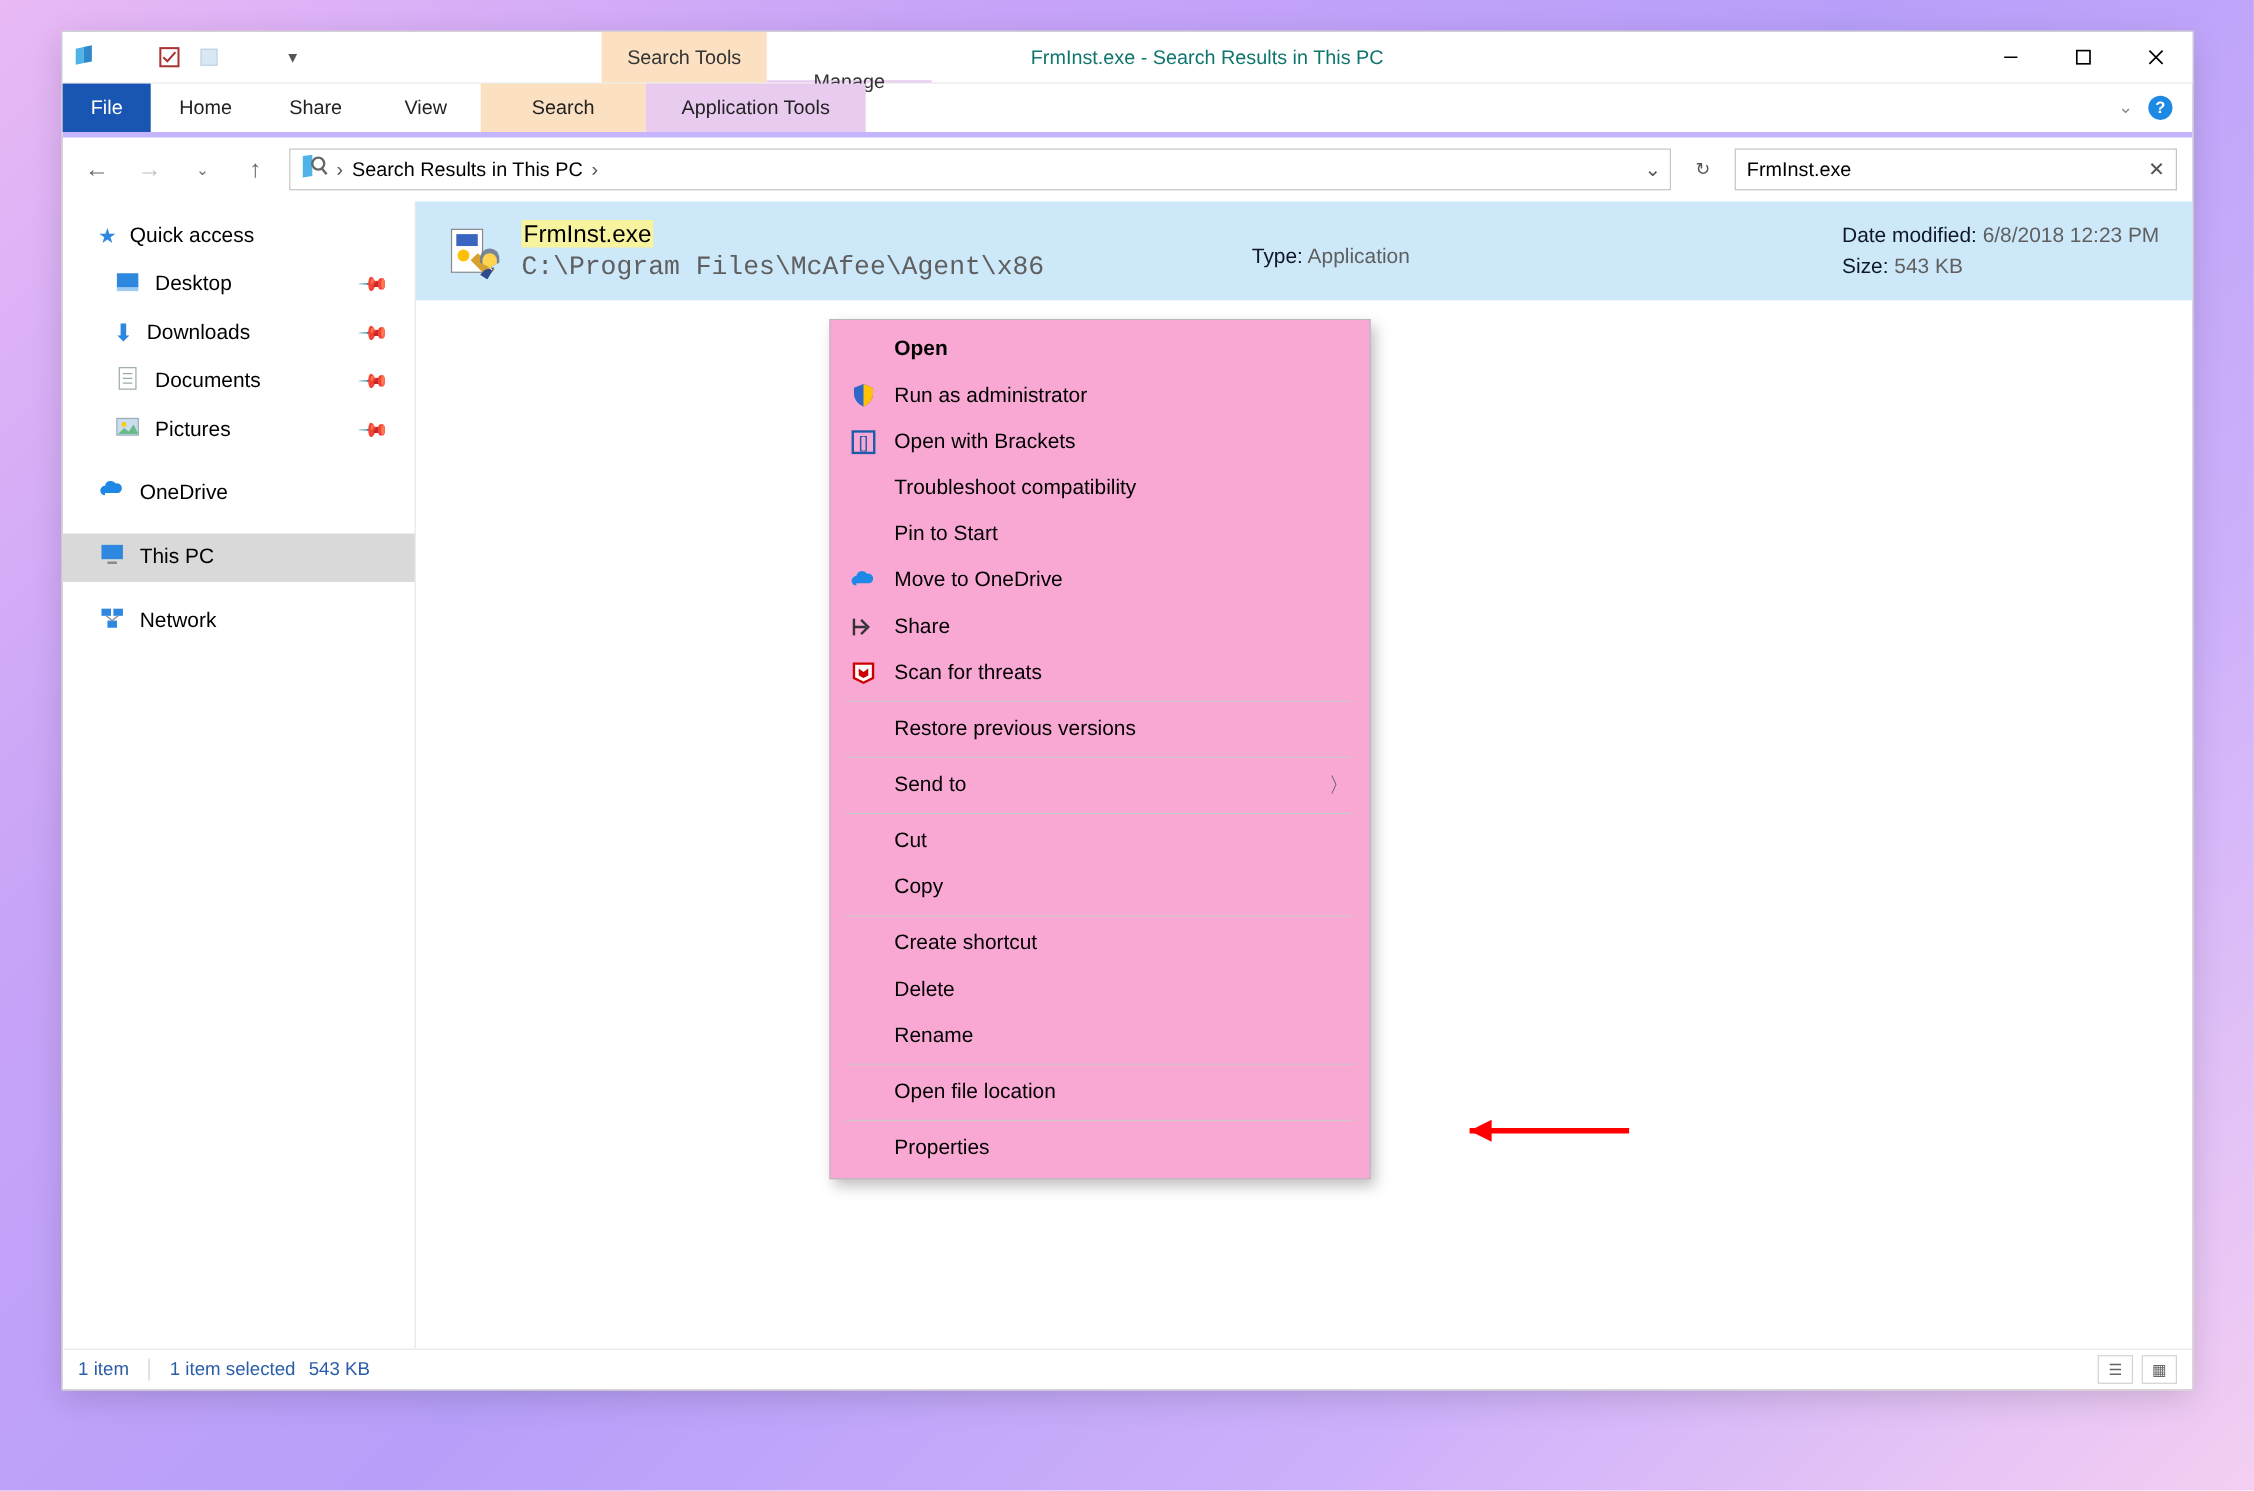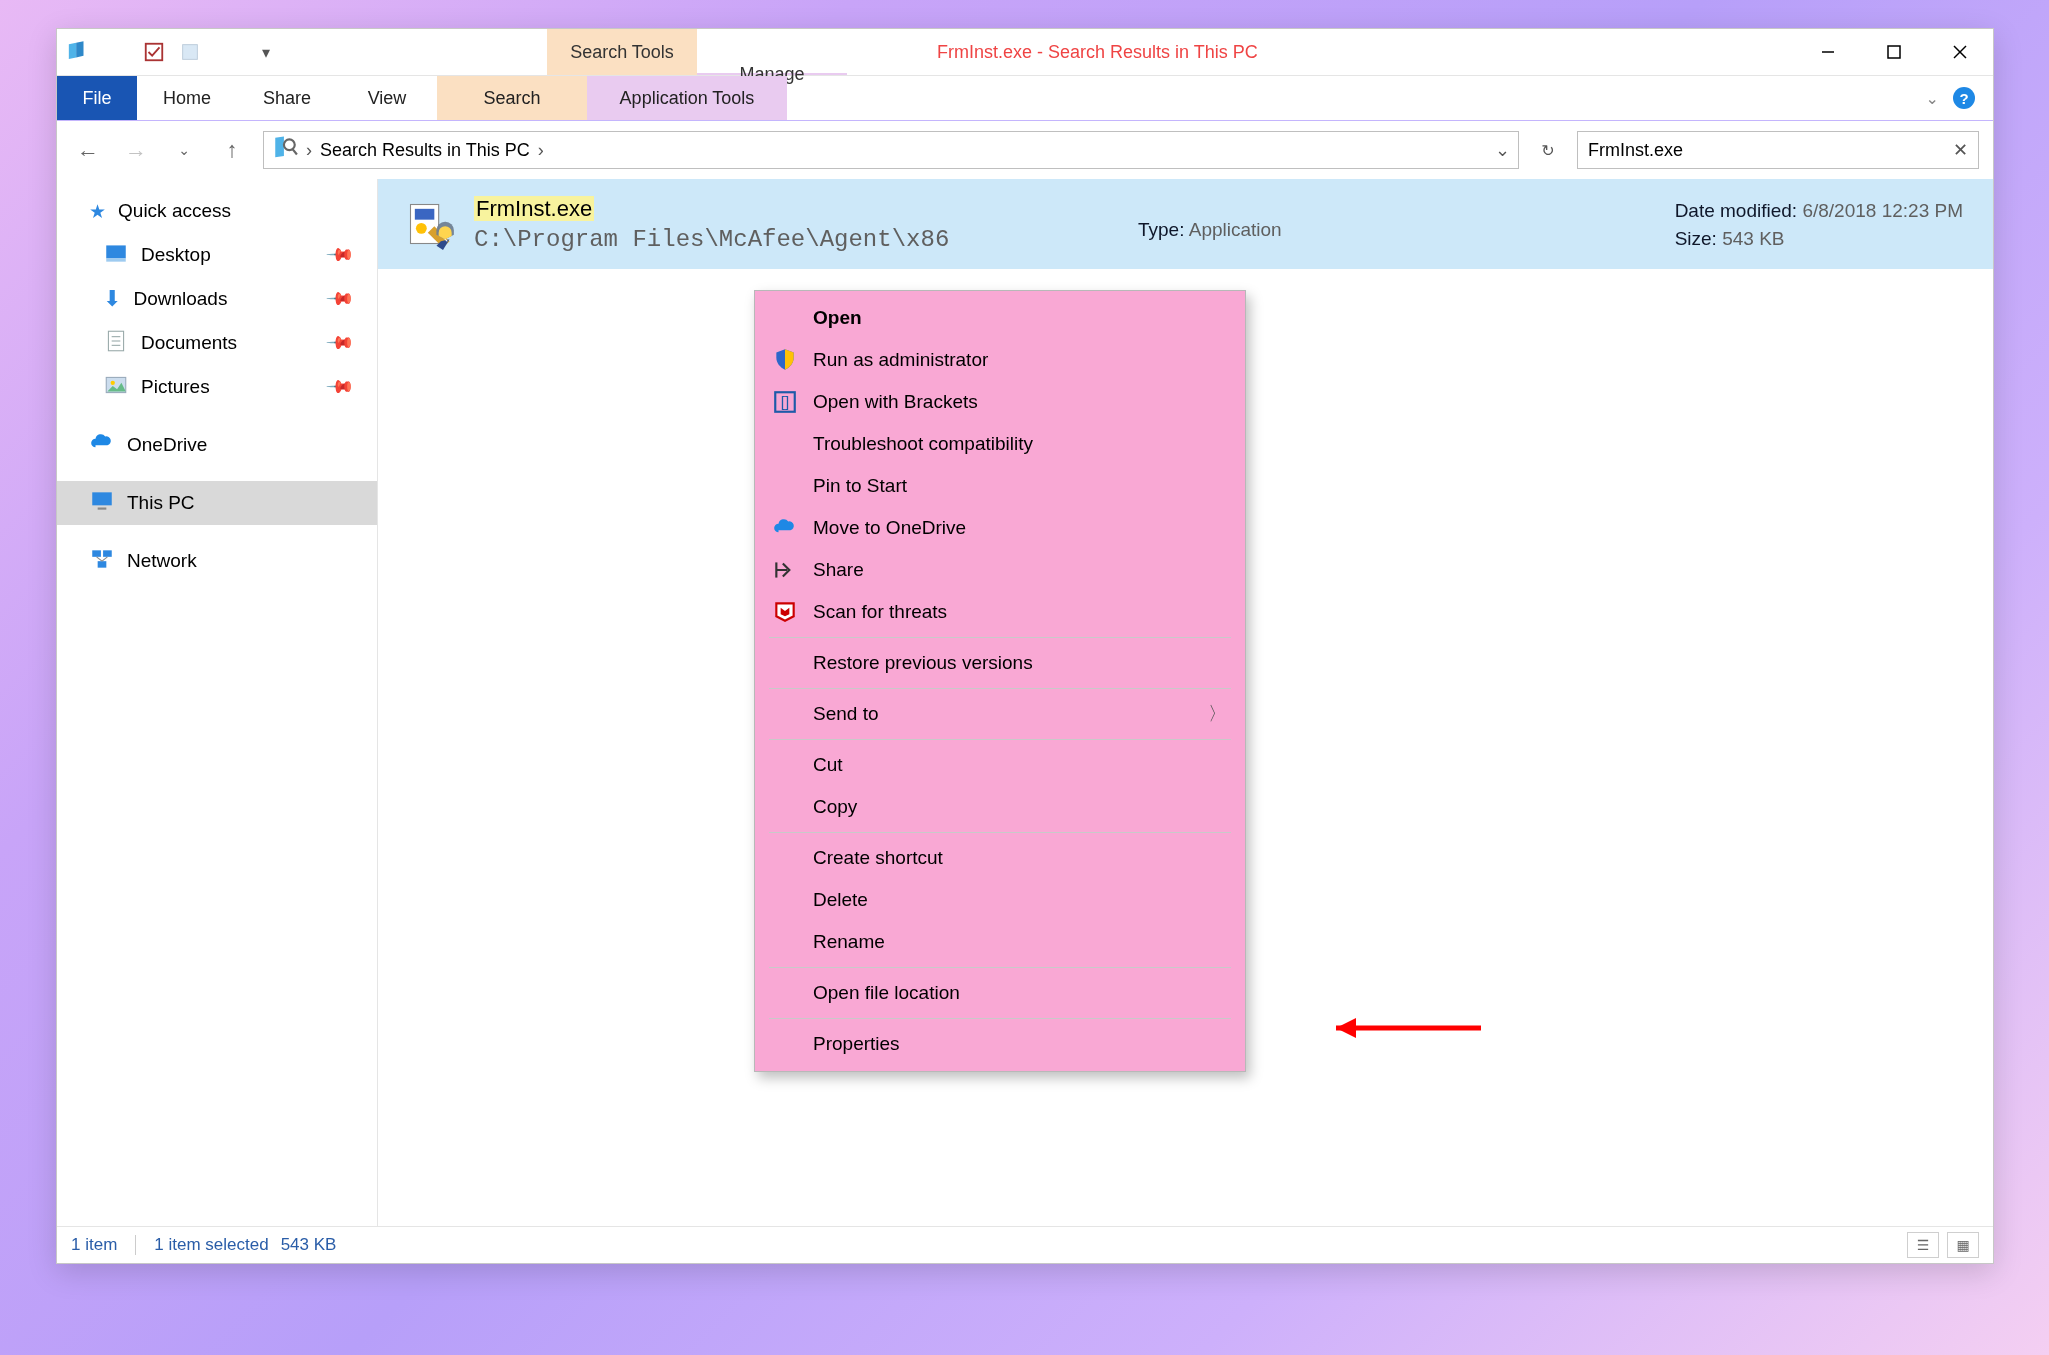--- a/index.html
+++ b/index.html
@@ -55,37 +55,37 @@
   color: #333;
 }
 .ctx-tab.search { background: #fbe0c2; }
 .ctx-tab.manage { background: #e9cbf0; margin-top: 44px; }
 .titletext {
   flex: 1;
   display: flex;
   align-items: center;
   padding-left: 90px;
   font-size: 18px;
-  color: #ef4444;
+  color: #0f766e;
 }
 .winbtns { display:flex; }
 .winbtn {
   width: 66px;
   display:flex;
   align-items:center;
   justify-content:center;
   font-size:16px;
   color:#000;
 }
 
 .ribbonrow {
   height: 44px;
   display:flex;
   align-items: stretch;
-  border-bottom: 1px solid #c4b5fd;
+  border-bottom: 5px solid #c4b5fd;
 }
 .filetab {
   width: 80px;
   background:#1955b3;
   color:#fff;
   display:flex;
   align-items:center;
   justify-content:center;
   font-size:18px;
 }

